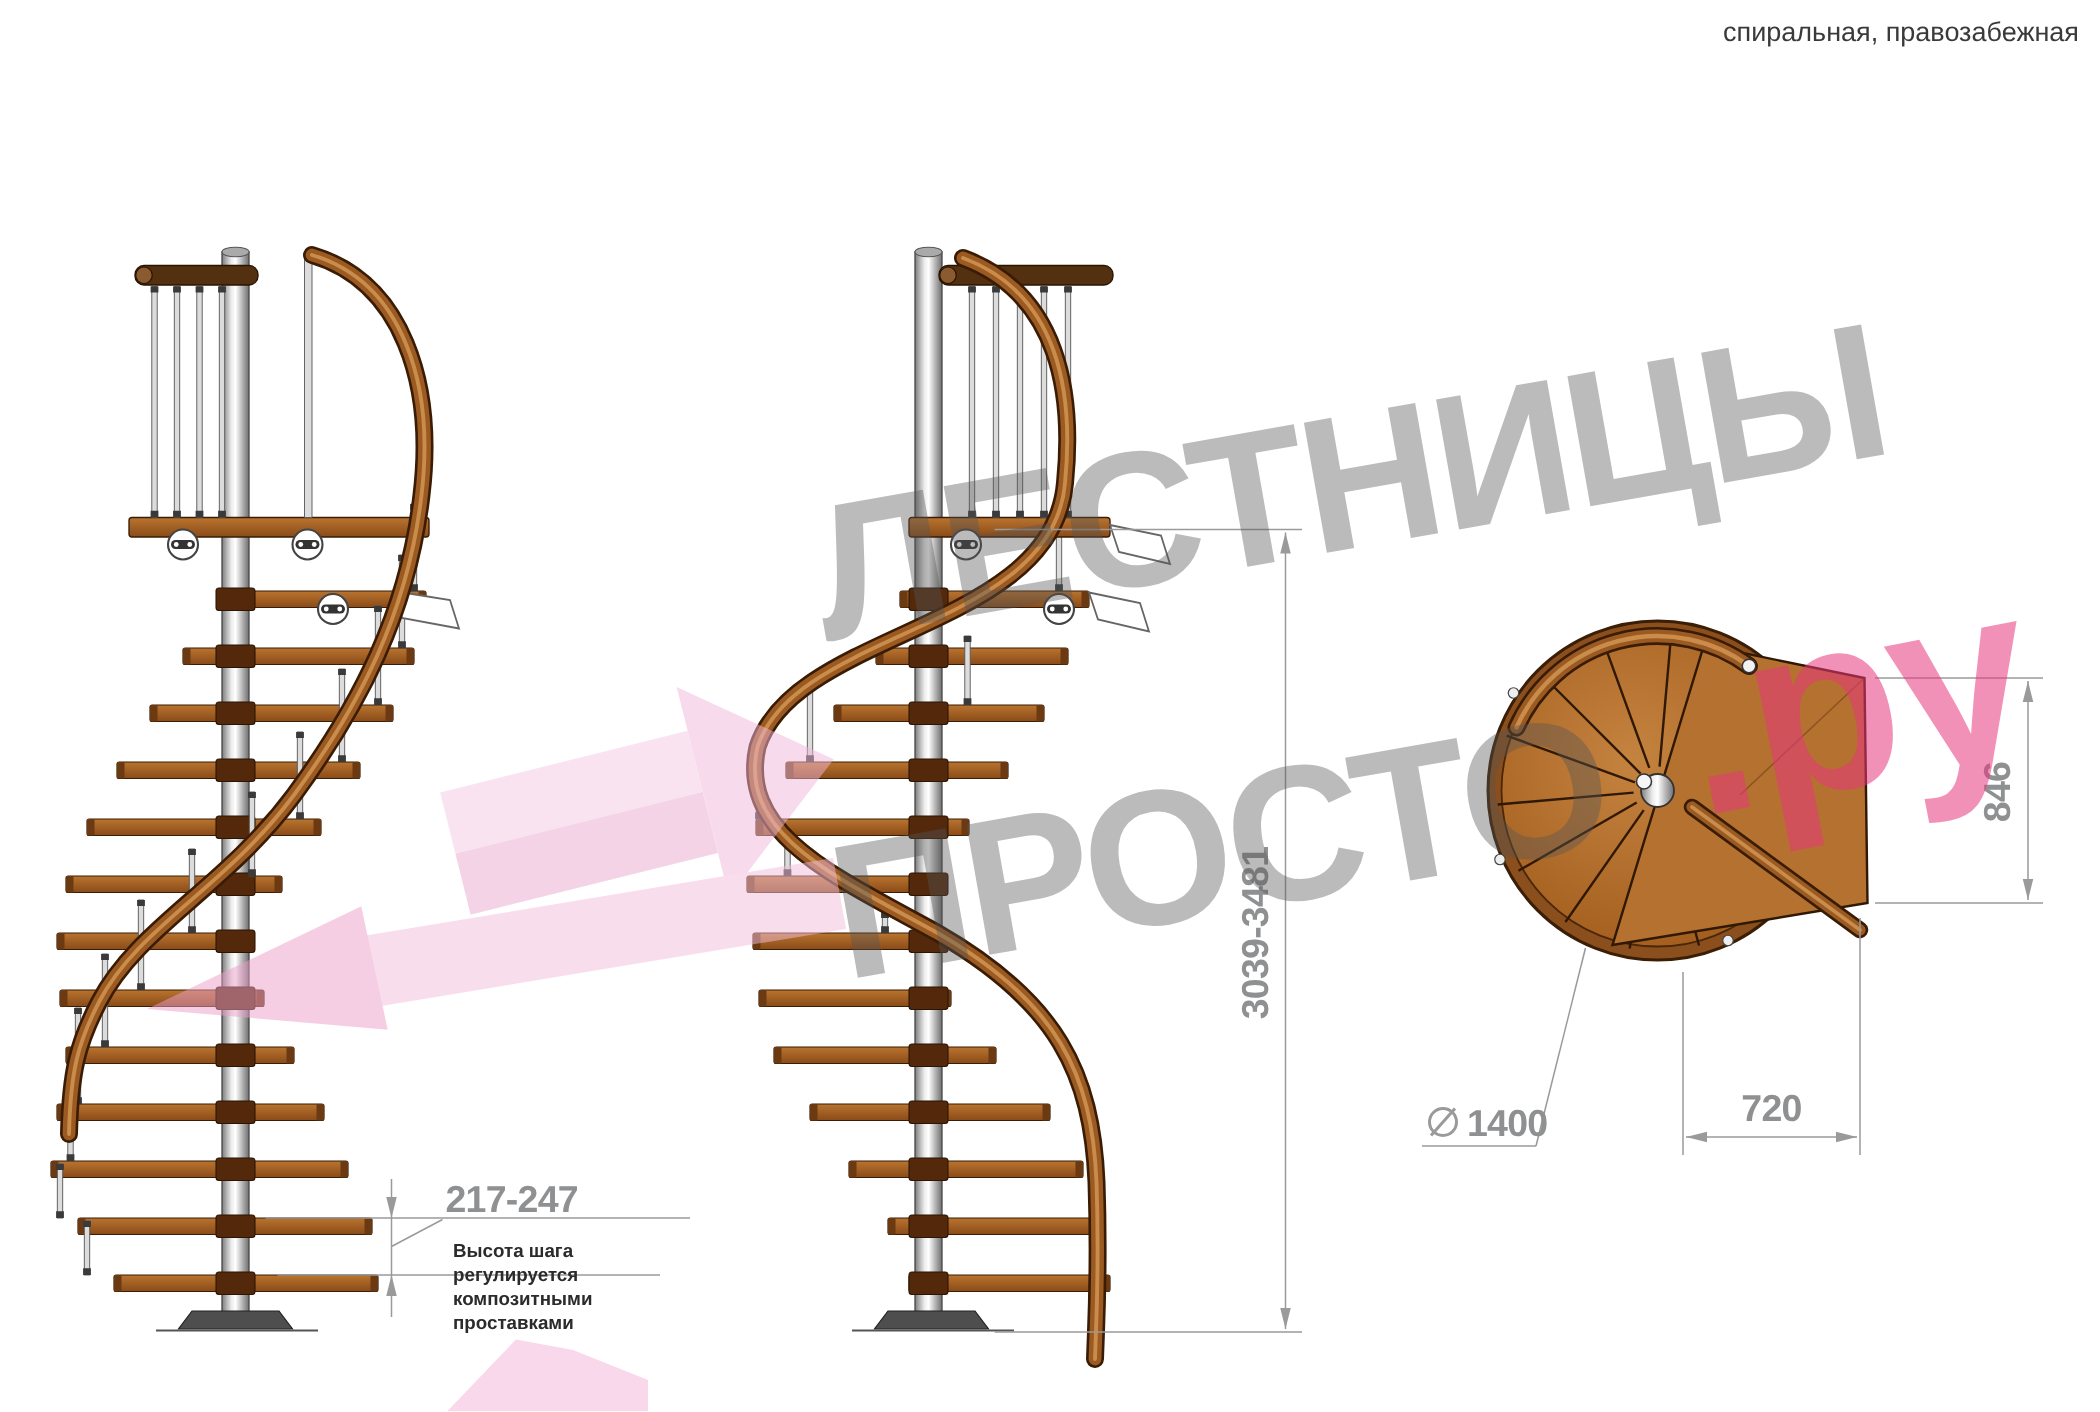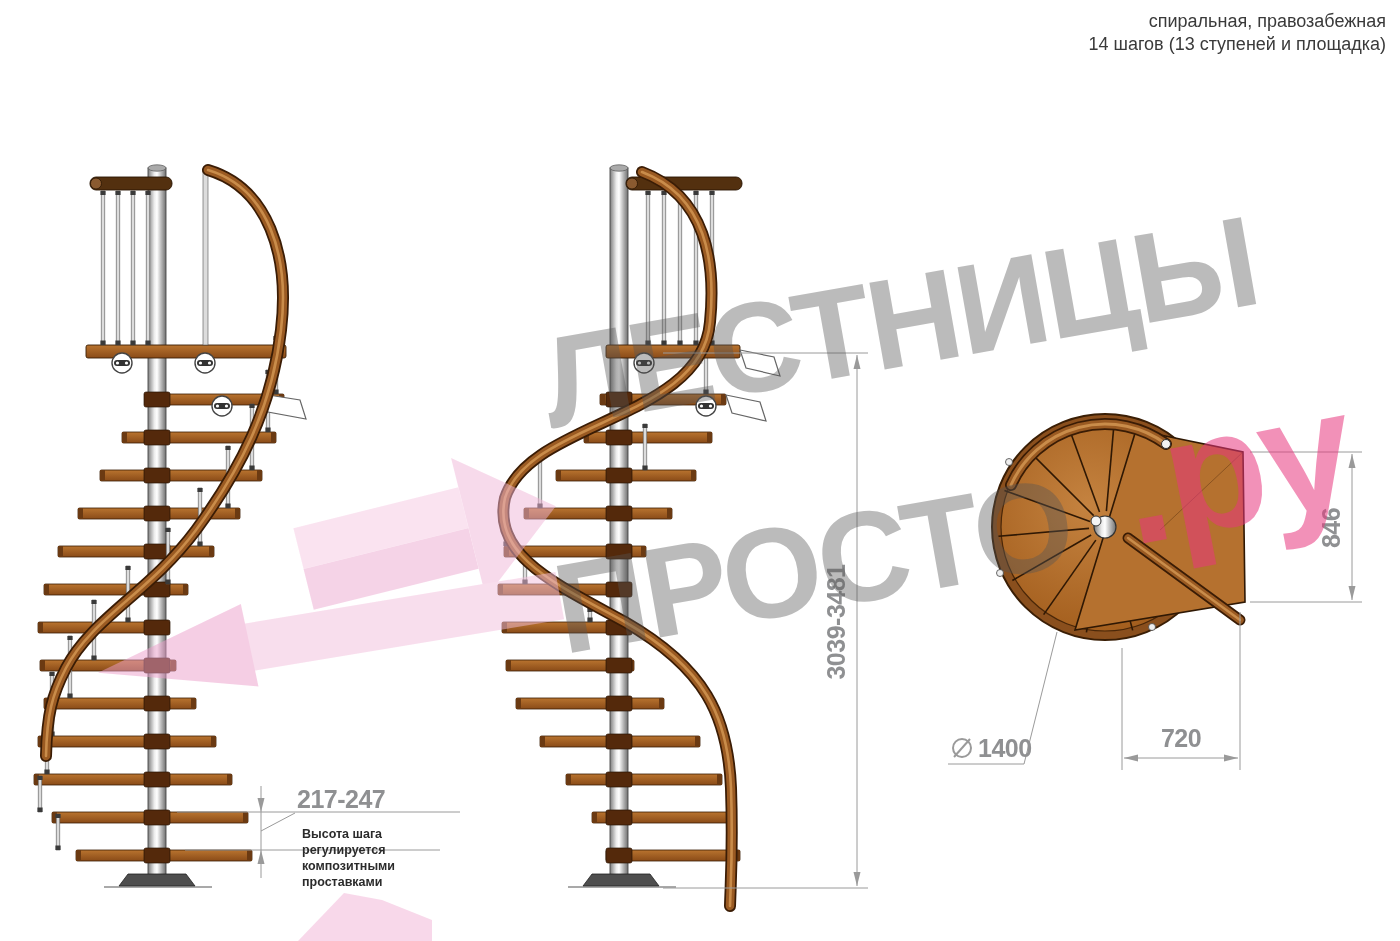--- a/index.html
+++ b/index.html
@@ -1,19 +1,19 @@
 <!DOCTYPE html>
 <html><head>
 <meta charset="utf-8">
 <style>
   html,body{margin:0;padding:0;background:#fff;}
   #stage{position:relative;width:1400px;height:941px;background:#ffffff;overflow:hidden;
          font-family:"Liberation Sans",sans-serif;}
   #drawing{position:absolute;left:0;top:0;}
-  .hdr{position:absolute;top:10px;right:14px;text-align:right;color:#3a3a3a;
+  .hdr{position:absolute;top:10px;right:14px;text-align:left;color:#3a3a3a;
        font-size:18px;line-height:23px;font-weight:400;}
   .dim{fill:#8f9092;font-family:"Liberation Sans",sans-serif;font-weight:bold;
        font-size:25px;letter-spacing:-0.5px;}
   .note{fill:#2b2b2b;font-family:"Liberation Sans",sans-serif;font-weight:bold;font-size:12.5px;}
   .wm{position:absolute;font-weight:bold;letter-spacing:-3px;line-height:1;
       color:rgba(85,85,85,0.40);white-space:nowrap;pointer-events:none;
       font-family:"Liberation Sans",sans-serif;}
   #wm1{left:532px;top:322px;font-size:128px;transform:rotate(-10deg);transform-origin:0 0;}
   #wm2{left:545px;top:548px;font-size:128px;transform:rotate(-10deg);transform-origin:0 0;}
   #wm3{left:1106px;top:408px;font-size:166px;letter-spacing:-2px;
@@ -418,15 +418,14 @@
       <polygon points="298,941 344,893 382,900 432,920 432,941" fill="#f2b8d8"></polygon>
     </g>
   </svg>
 
   <div id="wm1" class="wm">ЛЕСТНИЦЫ</div>
   <div id="wm2" class="wm">ПРОСТО</div>
   <div id="wm3" class="wm">.ру</div>
 
   <div class="hdr">
     <div>спиральная, правозабежная</div>
-    <div>14 шагов (13 ступеней и площадка)</div>
   </div>
 </div>
 
 </body></html>

